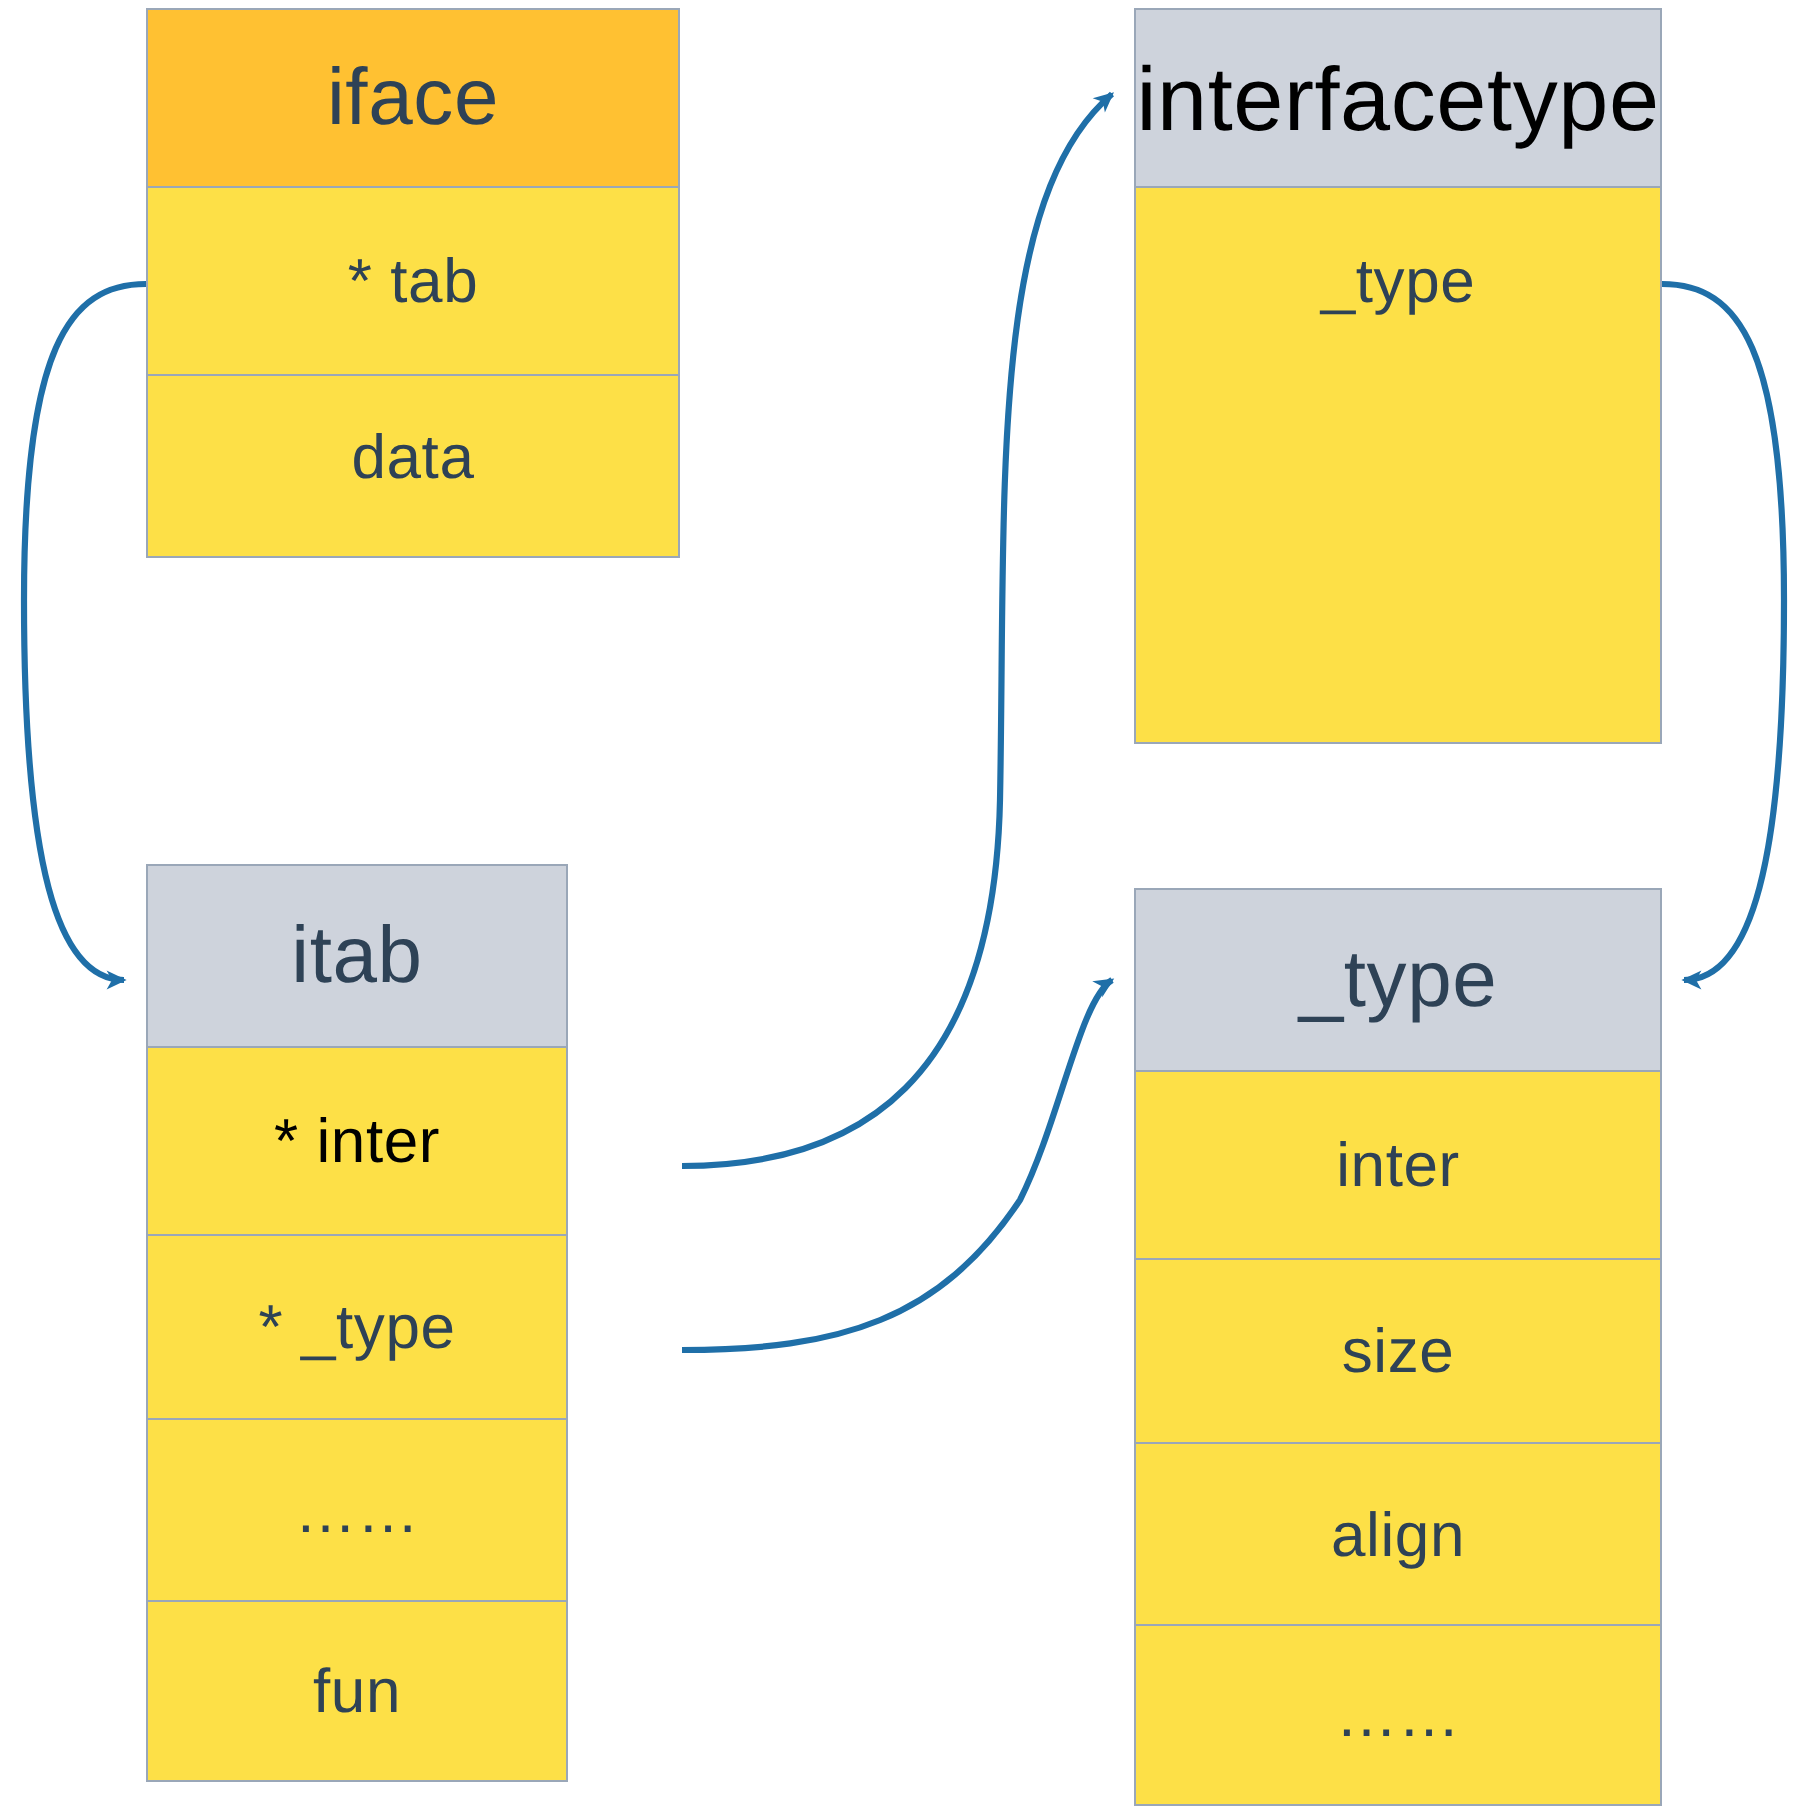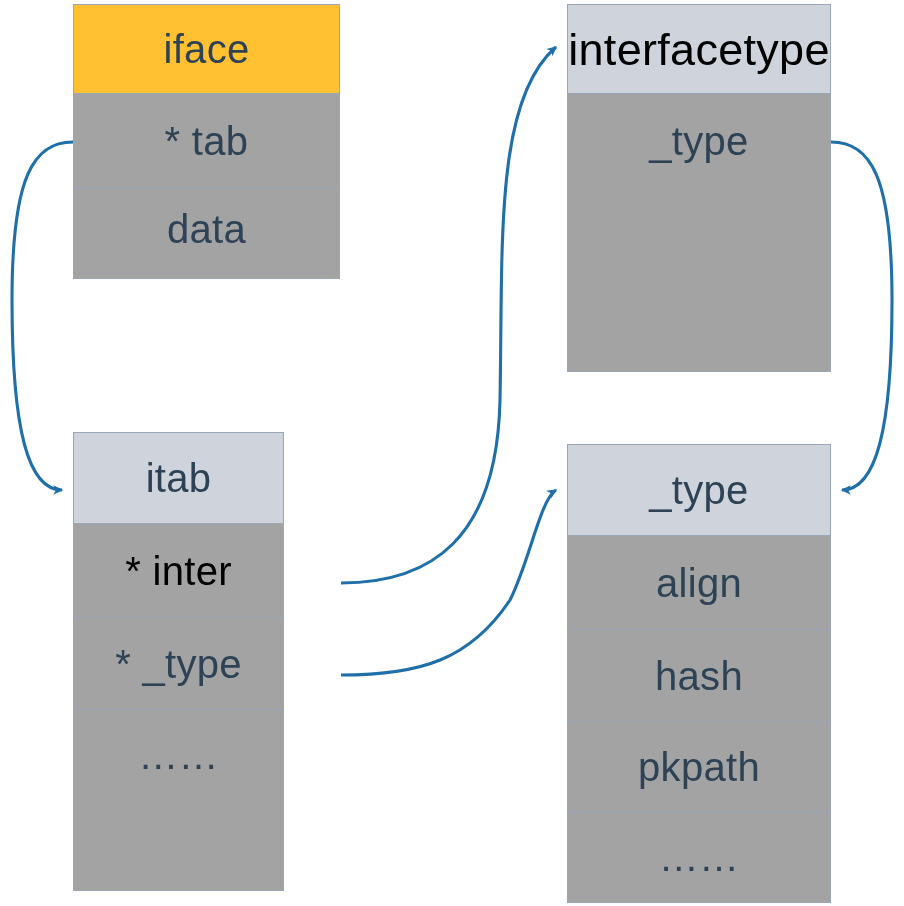--- a/index.html
+++ b/index.html
@@ -15,29 +15,29 @@
     position: relative;
     width: 904px;
     height: 906px;
     background: #ffffff;
     overflow: hidden;
   }
   .struct-box {
     position: absolute;
     box-sizing: border-box;
     border: 1.6px solid #9aa7b8;
-    background: #a3a3a3;
+    background: #fde047;
   }
   .row {
     box-sizing: border-box;
     display: flex;
     align-items: center;
     justify-content: center;
     color: #2e4256;
-    font-size: 40px;
+    font-size: 31px;
     line-height: 1;
     letter-spacing: 0.3px;
     white-space: pre;
   }
   .row + .row {
     border-top: 1.6px solid #9aa7b8;
   }
   .row.header {
     font-size: 40px;
   }
@@ -92,23 +92,24 @@
   <div class="struct-box" style="left:567px; top:4px; width:264px; height:368px;">
     <div class="row header header-gray small-header text-black" style="height:88px;">interfacetype</div>
     <div class="row" style="height:94px;">_type</div>
   </div>
 
   <div class="struct-box" style="left:73px; top:432px; width:211px; height:459px;">
     <div class="row header header-gray" style="height:90px;">itab</div>
     <div class="row text-black" style="height:94px;">* inter</div>
     <div class="row" style="height:92px;">* _type</div>
     <div class="row" style="height:91px;">……</div>
+    <div class="row" style="height:89px;">fun</div>
   </div>
 
   <div class="struct-box" style="left:567px; top:444px; width:264px; height:459px;">
     <div class="row header header-gray" style="height:90px;">_type</div>
-    <div class="row" style="height:94px;">align</div>
-    <div class="row" style="height:92px;">hash</div>
-    <div class="row" style="height:91px;">pkpath</div>
+    <div class="row" style="height:94px;">inter</div>
+    <div class="row" style="height:92px;">size</div>
+    <div class="row" style="height:91px;">align</div>
     <div class="row" style="height:89px;">……</div>
   </div>
 
 </div>
 
 </body></html>

